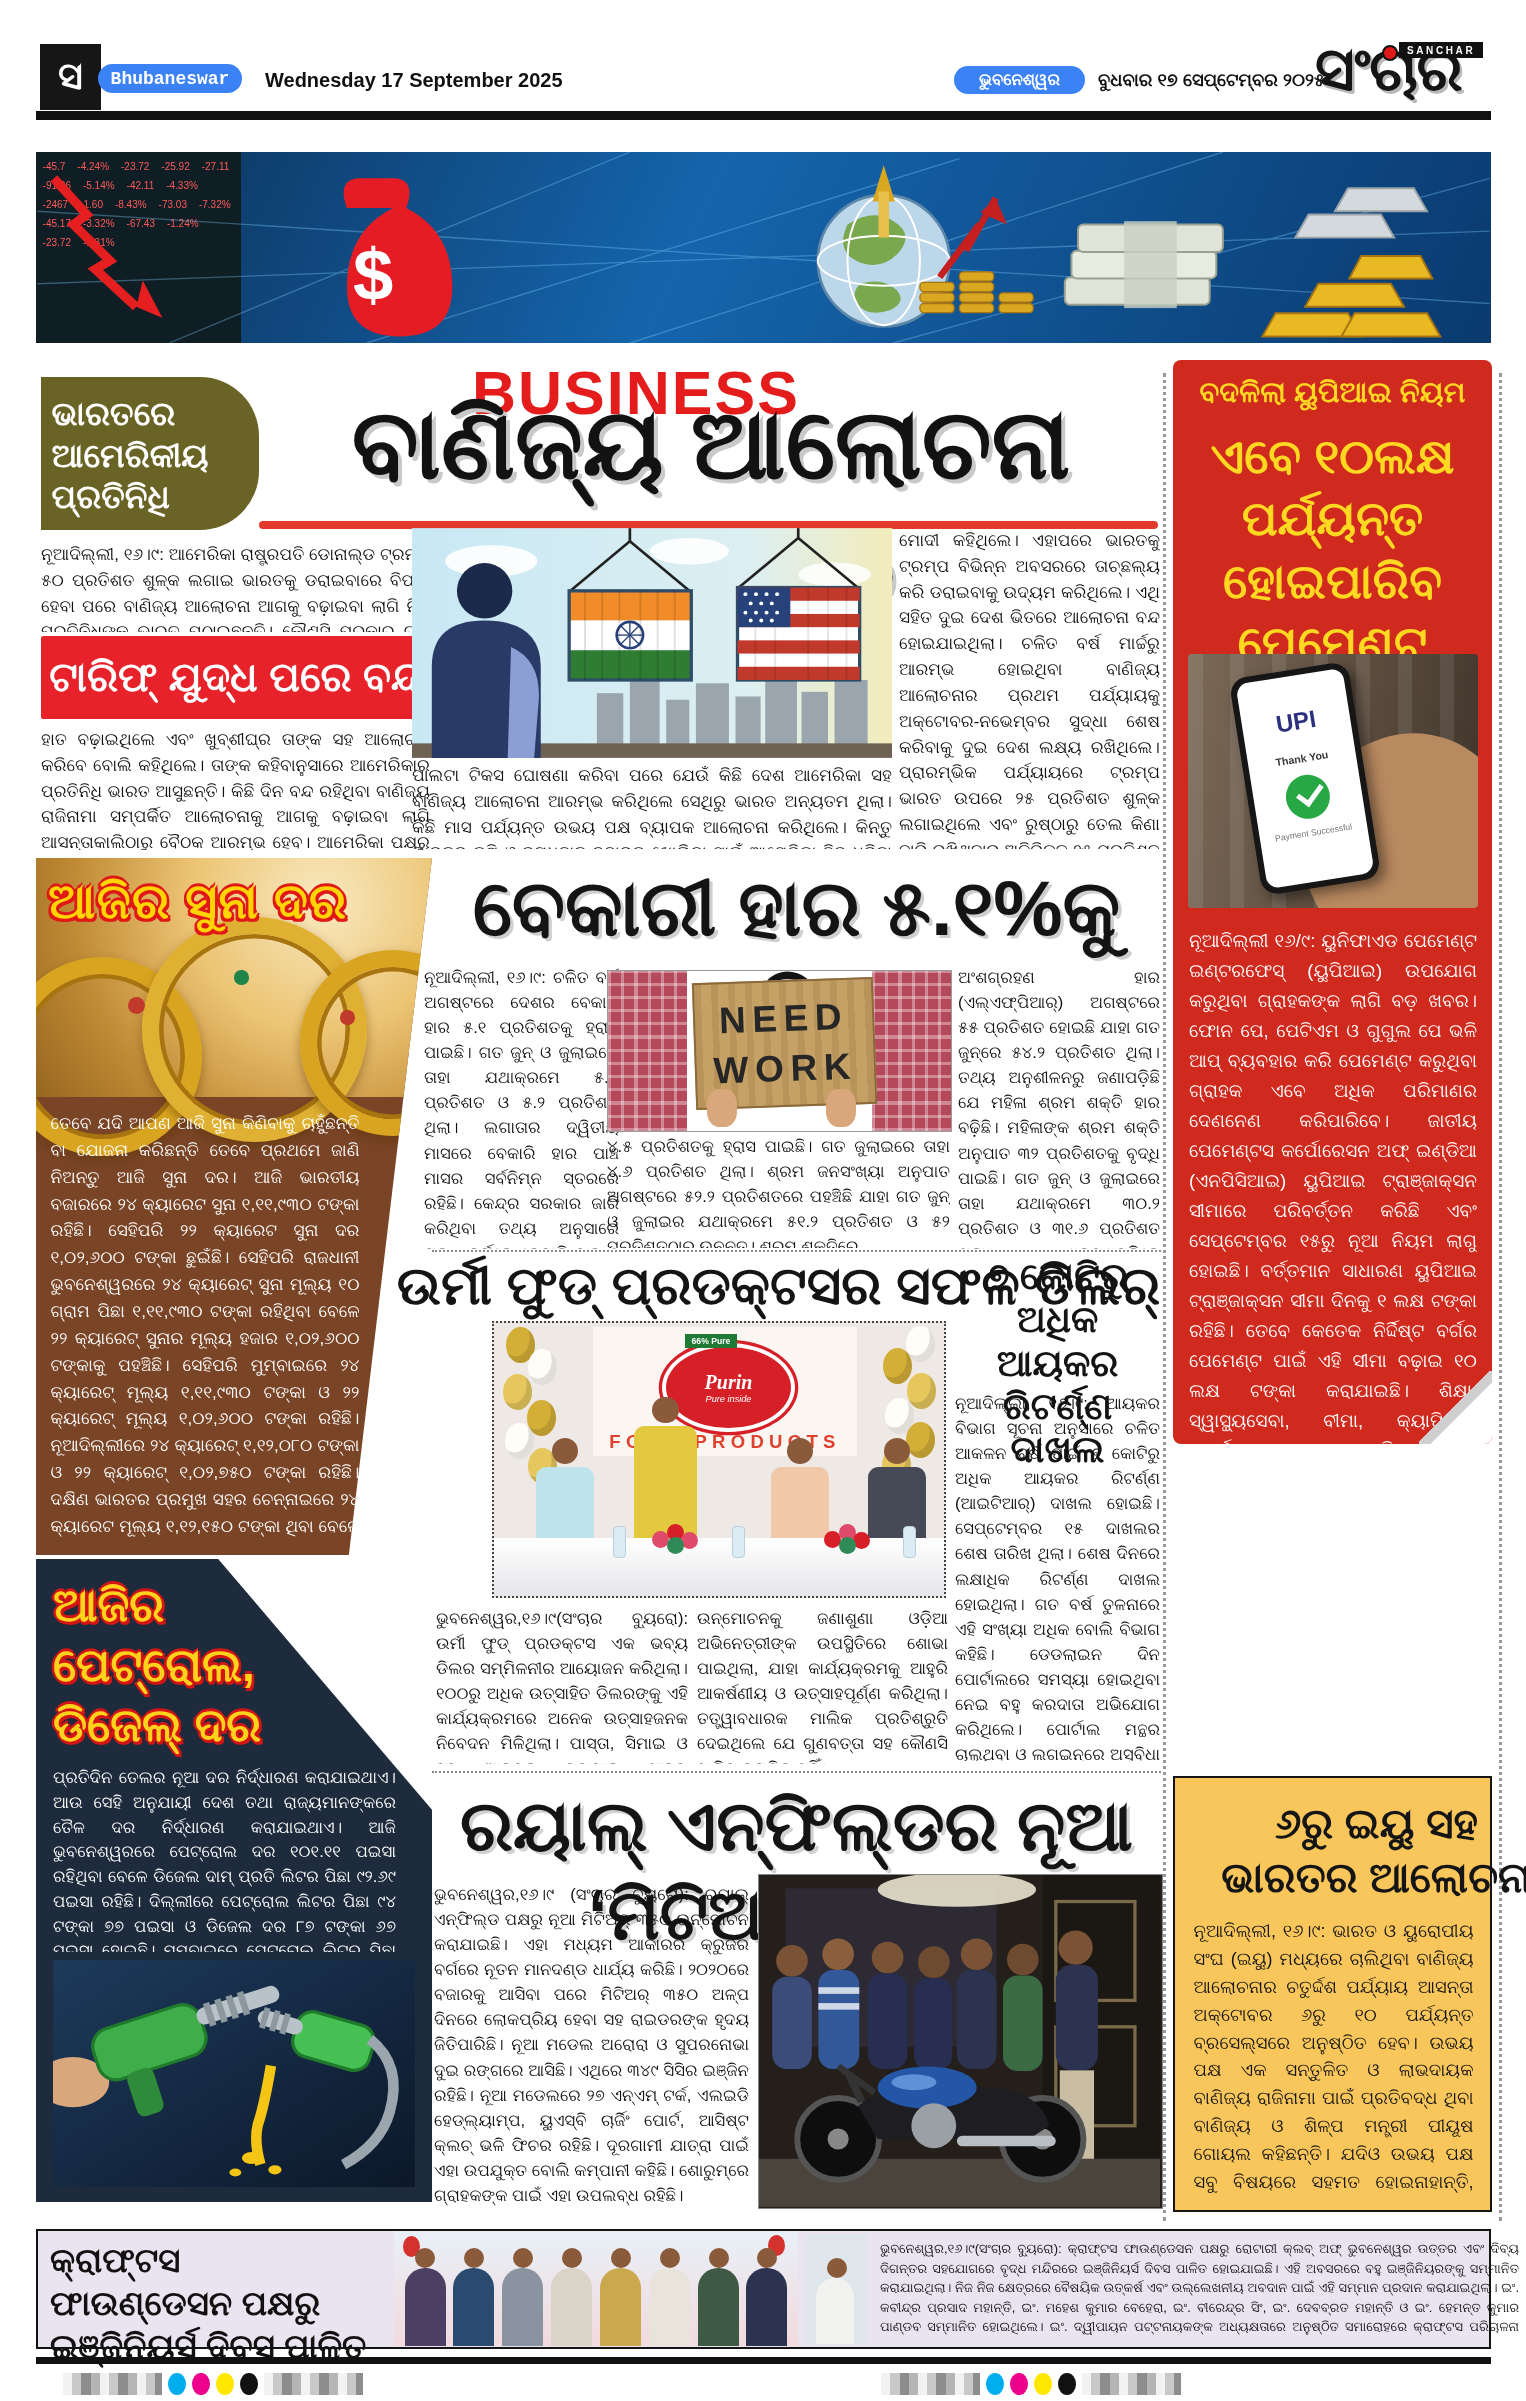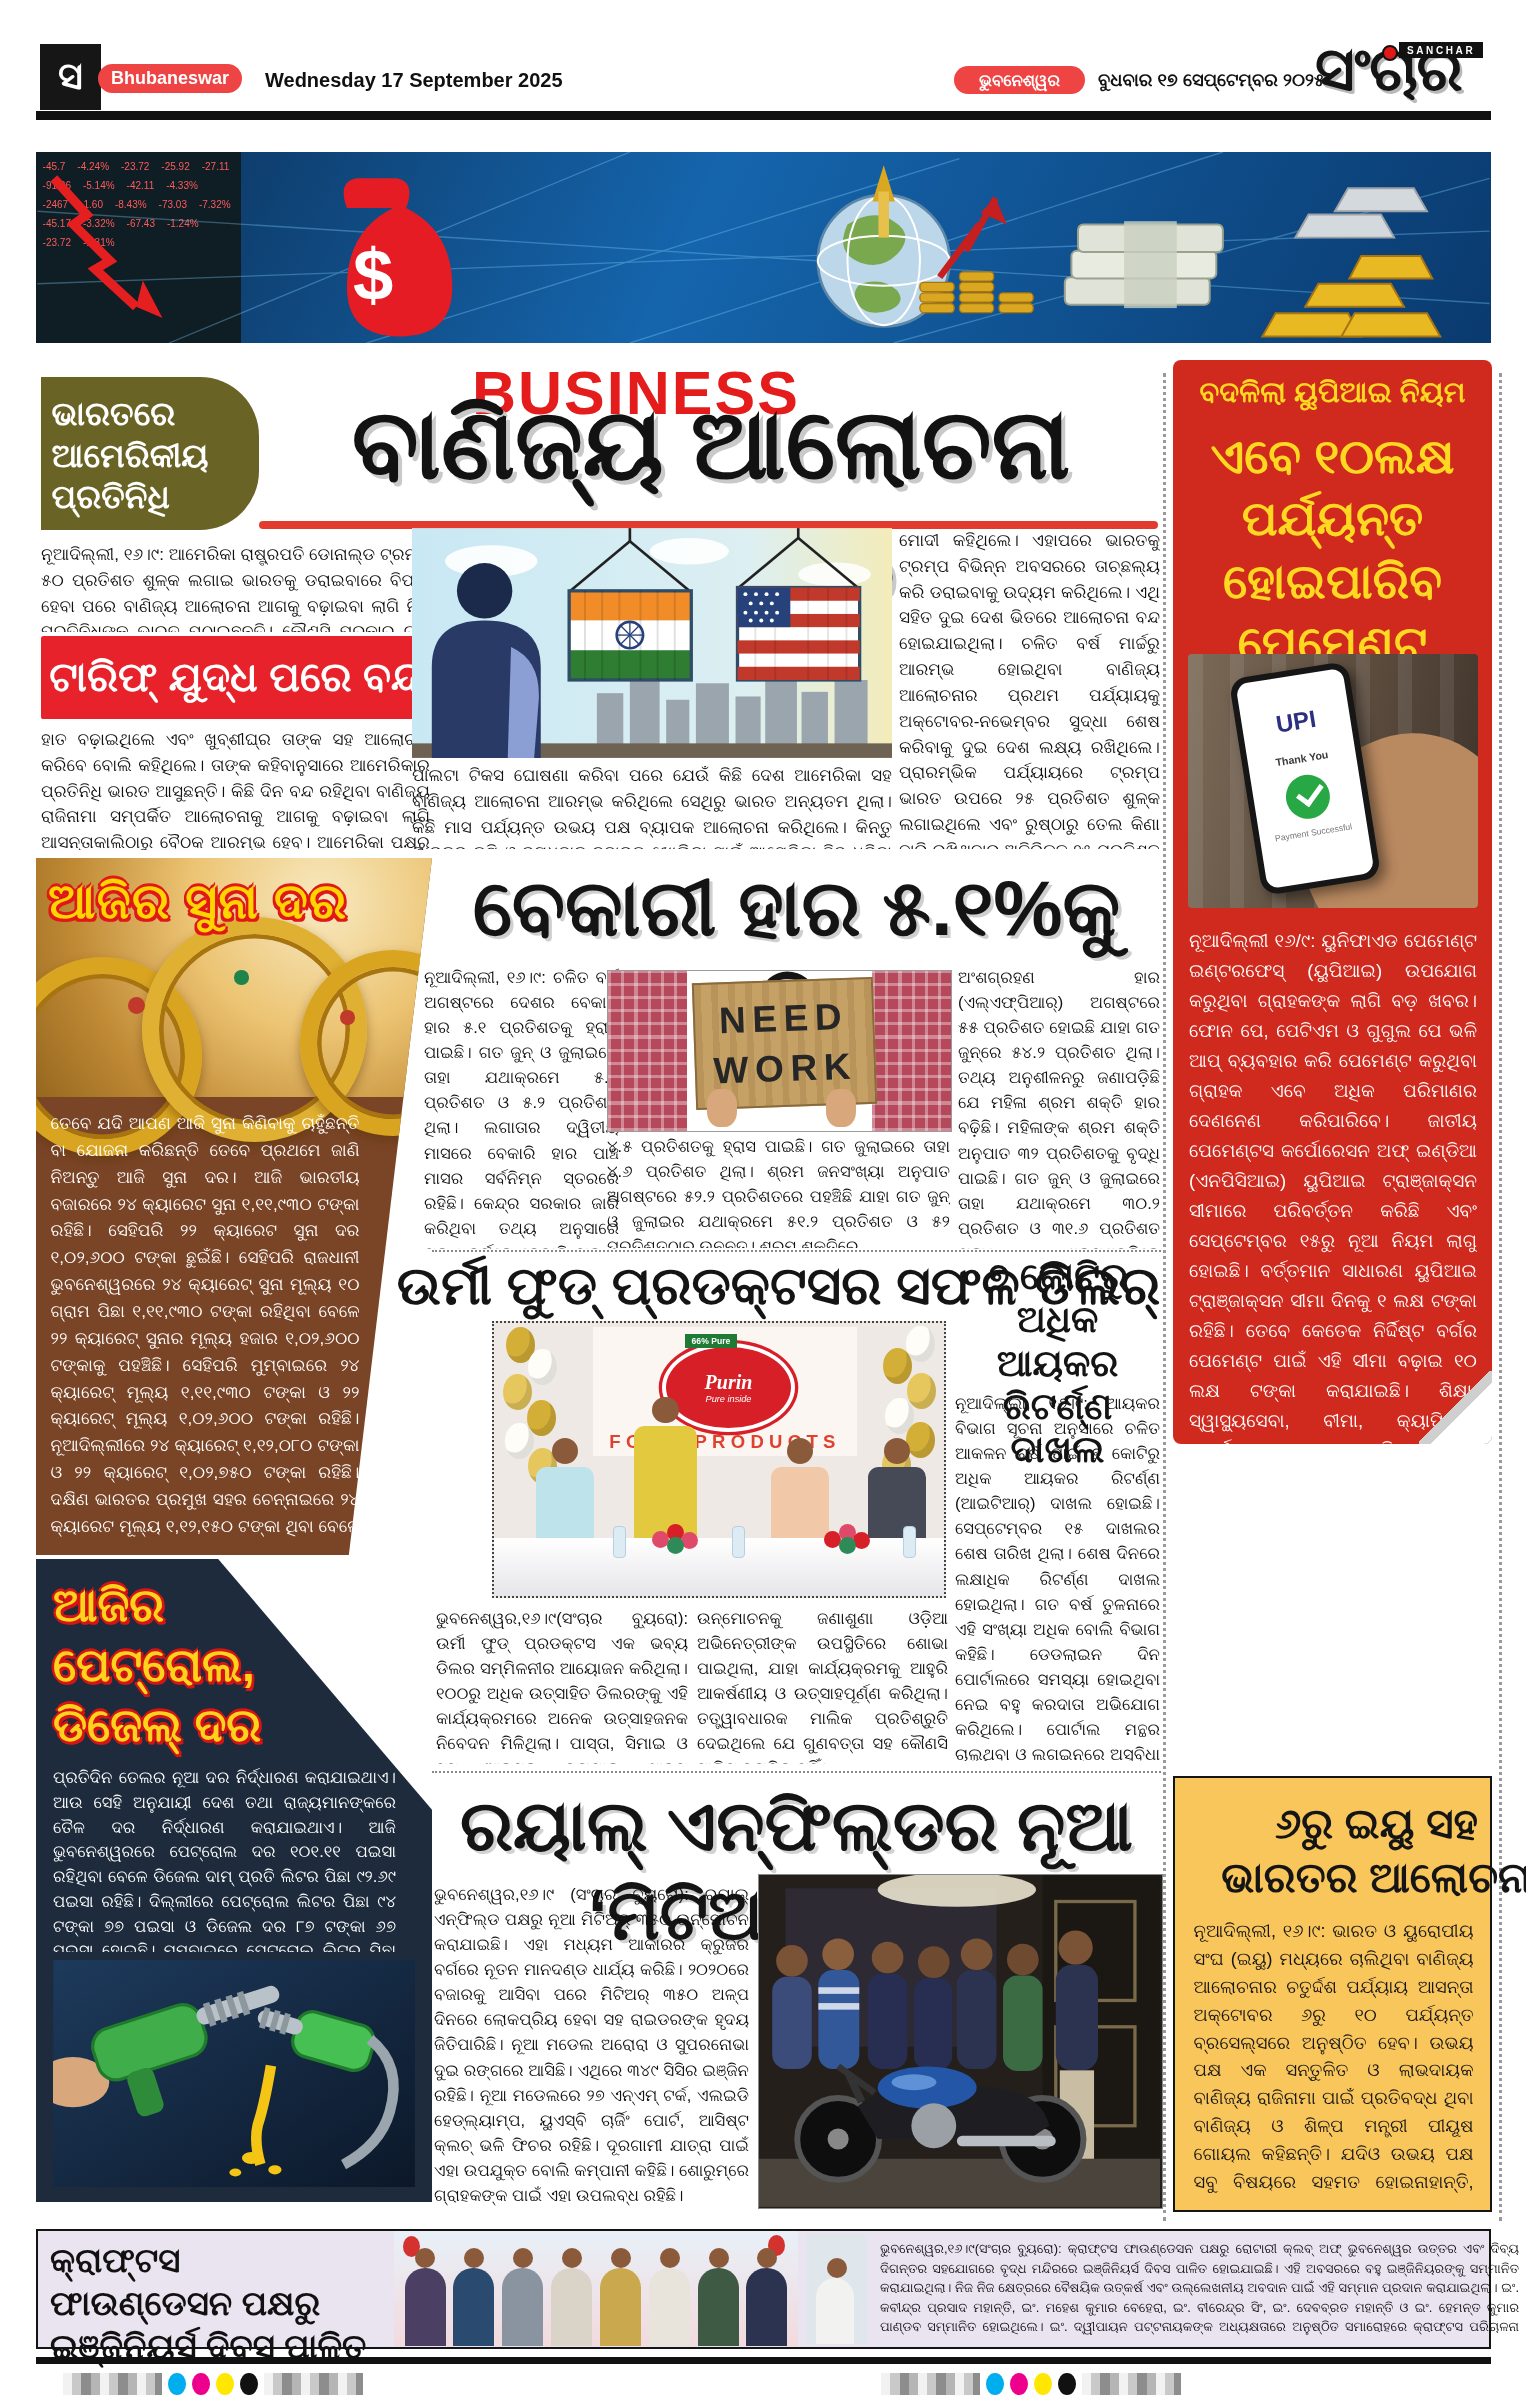--- a/index.html
+++ b/index.html
@@ -5,21 +5,21 @@
   html,body{margin:0;padding:0;background:#fff;}
   #page{position:relative;width:1526px;height:2401px;background:#fff;overflow:hidden;
         font-family:"Liberation Sans","DejaVu Sans",sans-serif;color:#111;}
   .abs{position:absolute;}
   .pre{white-space:pre-line;}
   .clip{overflow:hidden;}
   .body-txt{font-size:17px;line-height:1.52;text-align:justify;color:#101010;}
   
   .logo-sq{left:40px;top:44px;width:61px;height:66px;background:#161616;color:#fff;
            font-size:38px;font-weight:900;display:flex;align-items:center;justify-content:center;}
-  .pill{background:#ef4444;color:#fff;border-radius:16px;display:flex;align-items:center;justify-content:center;font-weight:700;}
+  .pill{background:#3b82f6;color:#fff;border-radius:16px;display:flex;align-items:center;justify-content:center;font-weight:700;font-family:Liberation Mono, monospace;}
   .pill-en{left:98px;top:64px;width:144px;height:29px;font-size:18px;}
   .date-en{left:265px;top:69px;font-size:20px;font-weight:800;}
   .pill-od{left:954px;top:66px;width:131px;height:28px;font-size:16.5px;}
   .date-od{left:1098px;top:70px;font-size:18px;font-weight:800;}
   .brand-od{left:1315px;top:34px;width:183px;font-size:61px;font-weight:900;color:#141414;
             text-shadow:2.6px 2.6px 0 #b9b9b9;letter-spacing:-1.3px;}
   .brand-top{left:1399px;top:42px;background:#111;color:#fff;font-size:10px;letter-spacing:2.6px;
              padding:2.6px 8px;font-weight:700;}
   .brand-dot{left:1382px;top:45px;width:12px;height:12px;border-radius:50%;background:#e01818;border:2.6px solid #111;}
   .hdr-rule{left:36px;top:111px;width:1455px;height:8.6px;background:#111;}

